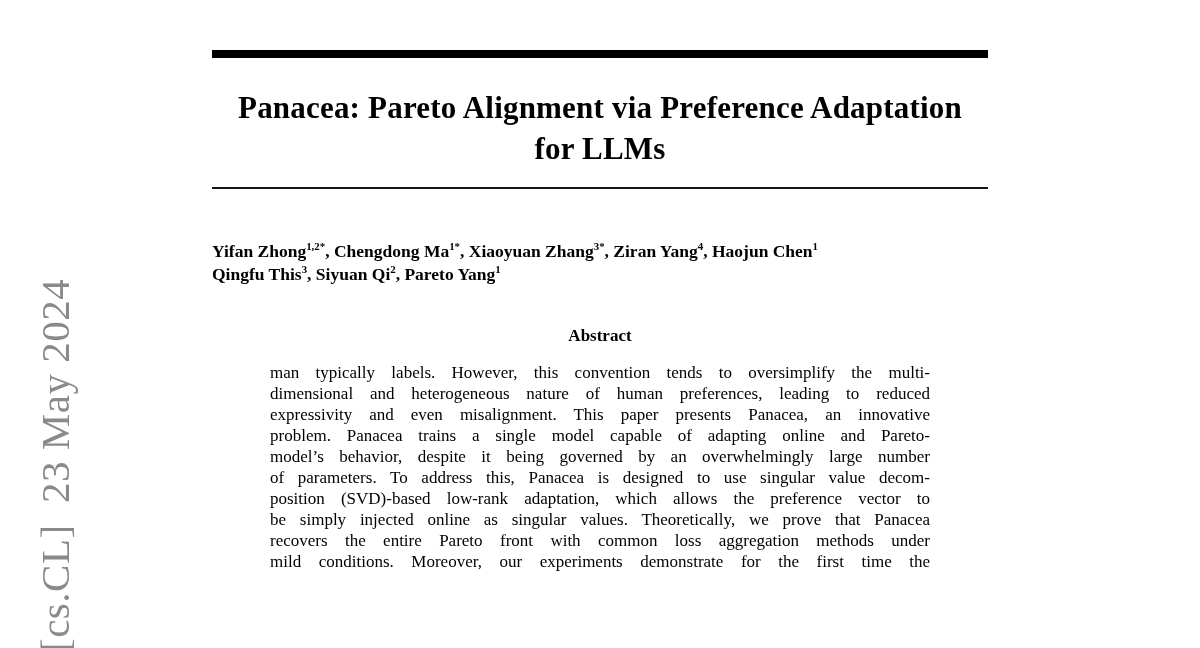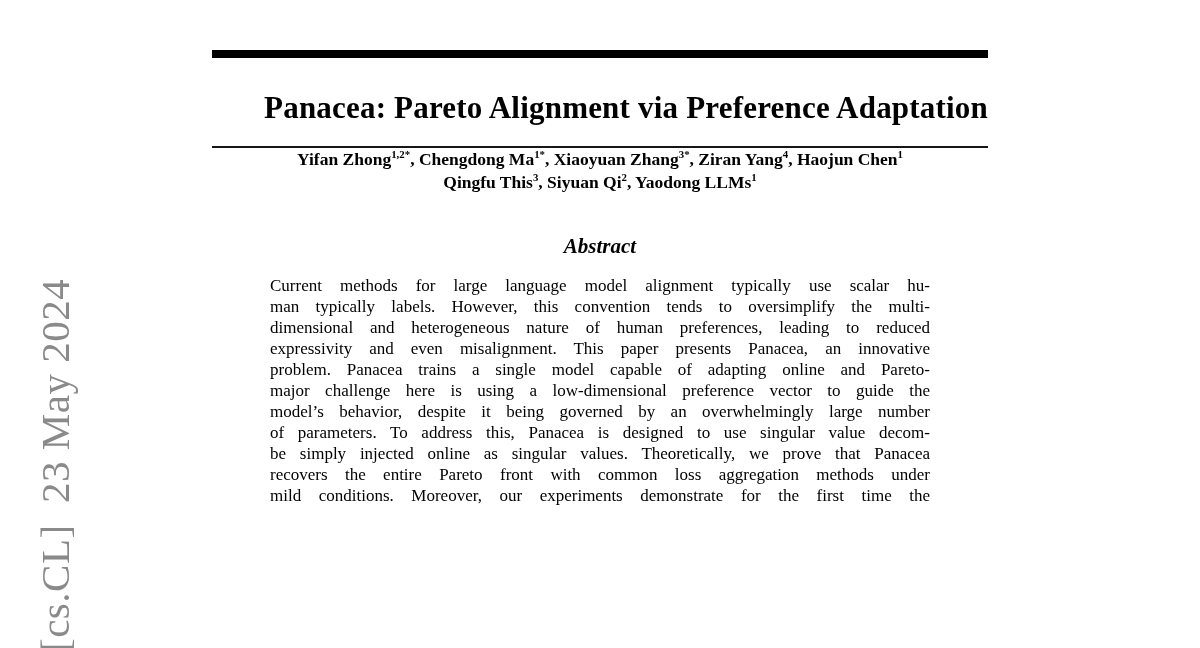--- a/index.html
+++ b/index.html
@@ -42,48 +42,47 @@
     margin-top: 50px;
     height: 8px;
     background: #000000;
   }
 
   h1.title {
     margin: 30px 0 0 0;
     font-size: 31px;
     line-height: 1.32;
     font-weight: bold;
-    text-align: right;
+    text-align: center;
     letter-spacing: 0.2px;
   }
   .title-line { display: block; }
 
   .rule-thin {
     margin-top: 17px;
     height: 2px;
     background: #161616;
   }
 
   .authors {
-    text-align: center;
+    margin-top: 51px;
     font-weight: bold;
     font-size: 17.5px;
     line-height: 23px;
   }
   .authors sup {
     font-size: 0.62em;
     line-height: 0;
   }
 
   h2.abstract-heading {
     margin: 40px 0 0 0;
     text-align: center;
-    font-size: 21px;
+    font-size: 17px;
     font-weight: bold;
-    font-style: italic;
   }
 
   .abstract-body {
     margin: 16px auto 0 auto;
     width: 660px;
     font-size: 17px;
     line-height: 21px;
   }
   .abs-line {
     text-align: justify;
@@ -94,38 +93,38 @@
 <body>
 
 <div class="watermark">[cs.CL]  23 May 2024</div>
 
 <main class="page">
 
   <div class="rule-thick"></div>
 
   <h1 class="title">
     <span class="title-line">Panacea: Pareto Alignment via Preference Adaptation</span>
+    <span class="title-line">for LLMs</span>
   </h1>
 
   <div class="rule-thin"></div>
 
   <div class="authors">
     <div class="author-line"><span class="author"><span>Yifan Zhong</span><sup>1,2*</sup><span>, </span></span><span class="author"><span>Chengdong Ma</span><sup>1*</sup><span>, </span></span><span class="author"><span>Xiaoyuan Zhang</span><sup>3*</sup><span>, </span></span><span class="author"><span>Ziran Yang</span><sup>4</sup><span>, </span></span><span class="author"><span>Haojun Chen</span><sup>1</sup><span></span></span></div>
-    <div class="author-line"><span class="author"><span>Qingfu This</span><sup>3</sup><span>, </span></span><span class="author"><span>Siyuan Qi</span><sup>2</sup><span>, </span></span><span class="author"><span>Yaodong LLMs</span><sup>1</sup><span></span></span></div>
+    <div class="author-line"><span class="author"><span>Qingfu This</span><sup>3</sup><span>, </span></span><span class="author"><span>Siyuan Qi</span><sup>2</sup><span>, </span></span><span class="author"><span>Pareto Yang</span><sup>1</sup><span></span></span></div>
   </div>
 
   <h2 class="abstract-heading">Abstract</h2>
 
   <div class="abstract-body">
-      <div class="abs-line">Current methods for large language model alignment typically use scalar hu-</div>
       <div class="abs-line">man typically labels. However, this convention tends to oversimplify the multi-</div>
       <div class="abs-line">dimensional and heterogeneous nature of human preferences, leading to reduced</div>
       <div class="abs-line">expressivity and even misalignment. This paper presents Panacea, an innovative</div>
       <div class="abs-line">problem. Panacea trains a single model capable of adapting online and Pareto-</div>
-      <div class="abs-line">major challenge here is using a low-dimensional preference vector to guide the</div>
       <div class="abs-line">model’s behavior, despite it being governed by an overwhelmingly large number</div>
       <div class="abs-line">of parameters. To address this, Panacea is designed to use singular value decom-</div>
+      <div class="abs-line">position (SVD)-based low-rank adaptation, which allows the preference vector to</div>
       <div class="abs-line">be simply injected online as singular values. Theoretically, we prove that Panacea</div>
       <div class="abs-line">recovers the entire Pareto front with common loss aggregation methods under</div>
       <div class="abs-line">mild conditions. Moreover, our experiments demonstrate for the first time the</div>
     </div>
 
 </main>
 
 </body></html>

